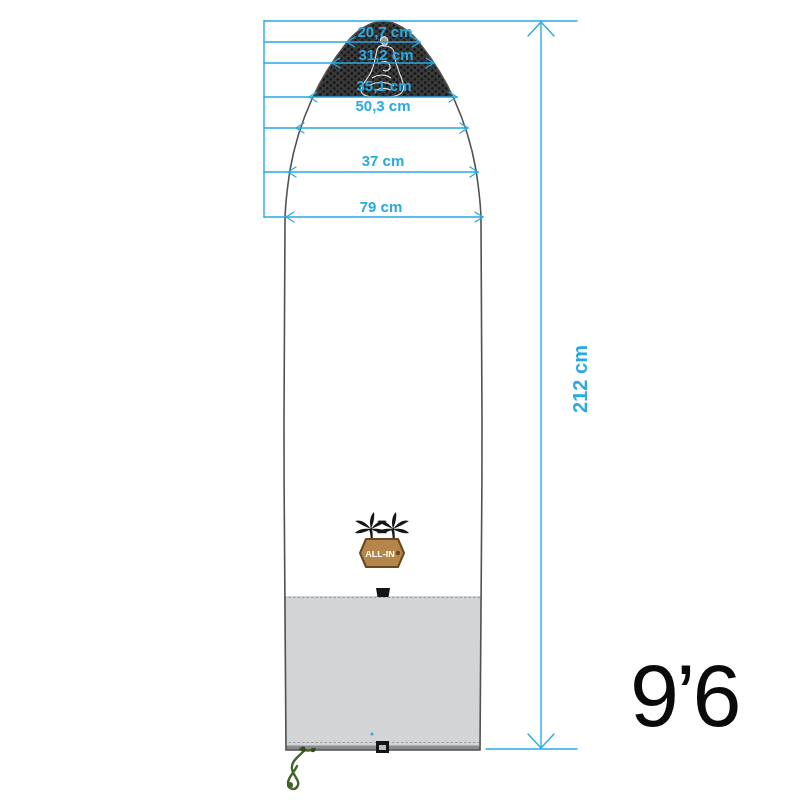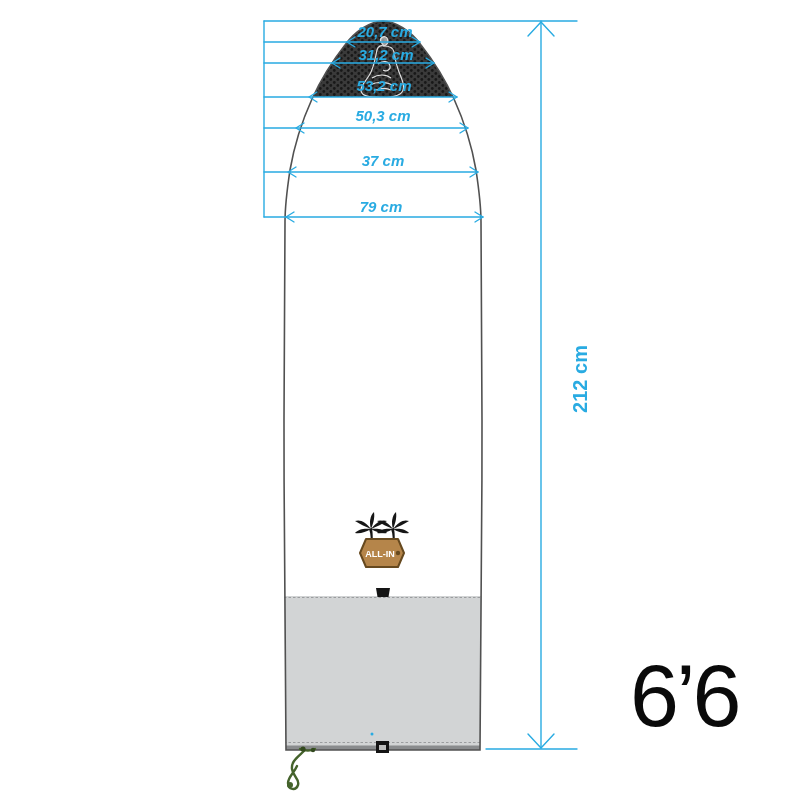--- a/index.html
+++ b/index.html
@@ -1,21 +1,21 @@
 <!DOCTYPE html>
 <html><head>
 <meta charset="utf-8">
 <style>
   html,body{margin:0;padding:0;}
   body{width:800px;height:800px;background:#fff;font-family:"Liberation Sans",sans-serif;}
   .canvas{position:relative;width:800px;height:800px;background:#fff;overflow:hidden;}
   .canvas svg{position:absolute;left:0;top:0;}
   .mlabel{
     position:absolute;transform:translateX(-50%);
-    color:#29abe2;font-size:15px;font-weight:600;white-space:nowrap;line-height:17px;font-style:italic;
+    color:#29abe2;font-size:15px;font-weight:600;white-space:nowrap;line-height:17px;
   }
   .len-label{
     position:absolute;transform:translate(-50%,-50%) rotate(-90deg);
     color:#29abe2;font-size:20px;font-weight:600;white-space:nowrap;
   }
   .size-label{
     position:absolute;left:630px;top:652px;
     color:#0a0a0a;font-size:88px;font-weight:400;line-height:1;letter-spacing:-3px;
     white-space:nowrap;
   }
@@ -144,22 +144,22 @@
       <path d="M470,167 L478,172 L470,177"></path>
 
       <path d="M264,217 H483"></path>
       <path d="M294,212 L286,217 L294,222"></path>
       <path d="M475,212 L483,217 L475,222"></path>
     </g>
   </svg>
 
   <div class="mlabel" style="left:385px;top:23px">20,7 cm</div>
   <div class="mlabel" style="left:386px;top:46px">31,2 cm</div>
-  <div class="mlabel" style="left:384px;top:77px">53,2 cm</div>
-  <div class="mlabel" style="left:383px;top:107px">50,3 cm</div>
+  <div class="mlabel" style="left:384px;top:77px">35,1 cm</div>
+  <div class="mlabel" style="left:383px;top:97px">50,3 cm</div>
   <div class="mlabel" style="left:383px;top:152px">37 cm</div>
   <div class="mlabel" style="left:381px;top:198px">79 cm</div>
 
   <div class="len-label" style="left:580px;top:379px">212 cm</div>
 
-  <div class="size-label">6’6</div>
+  <div class="size-label">9’6</div>
 
 </div>
 
 </body></html>

